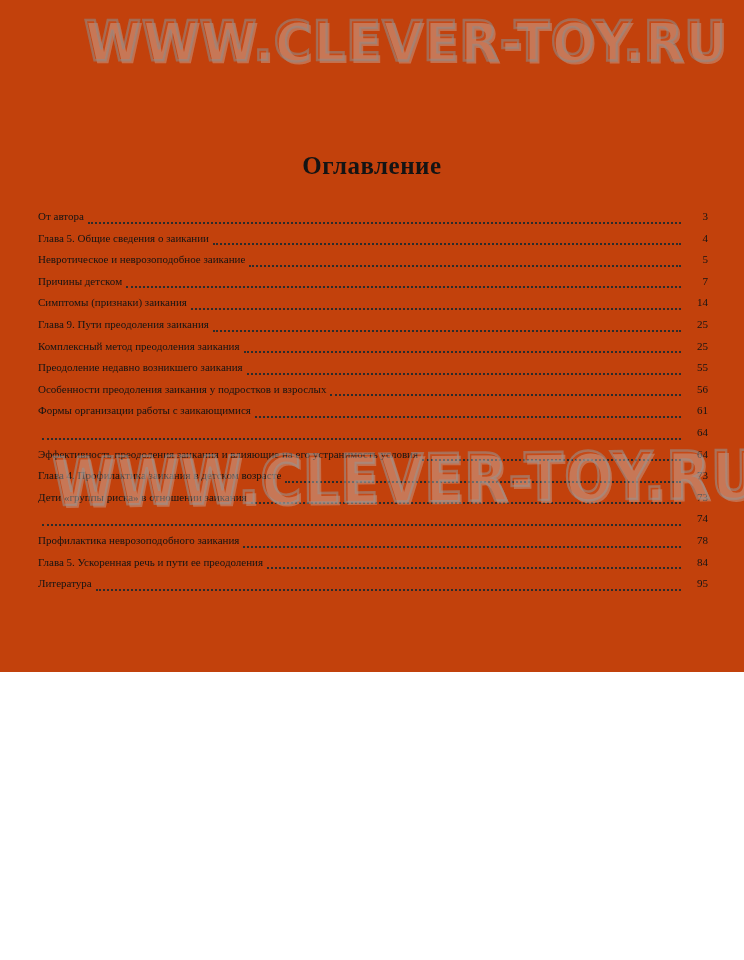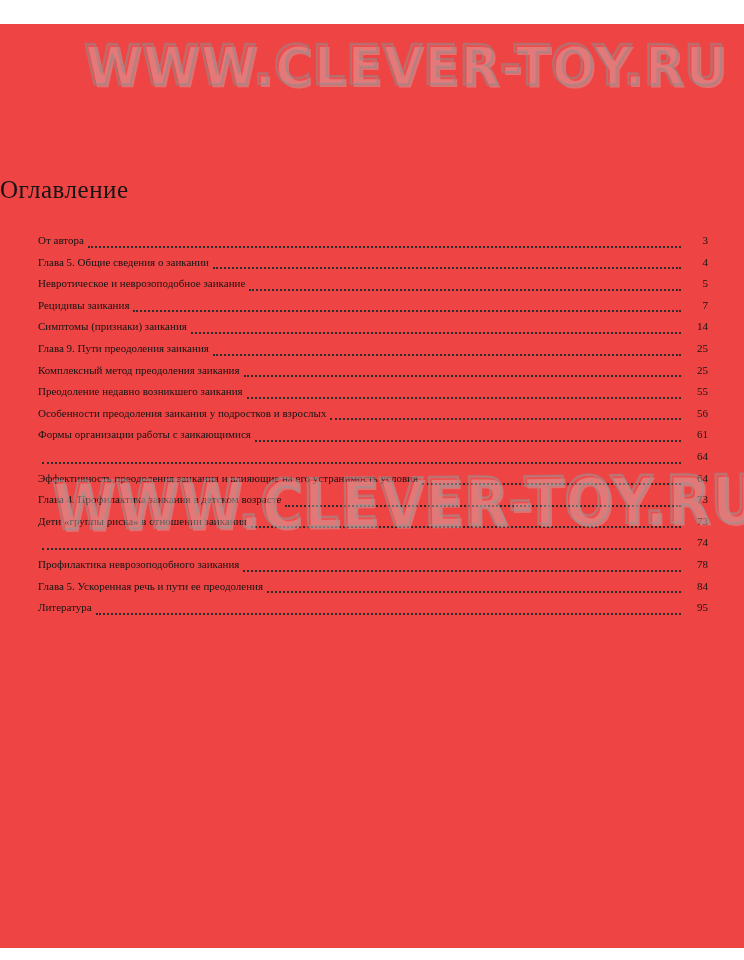--- a/index.html
+++ b/index.html
@@ -1,32 +1,32 @@
 <!DOCTYPE html>
 <html><head>
 <meta charset="utf-8">
 <style>
   html, body { margin: 0; padding: 0; background: #ffffff; }
   .page {
     position: relative;
     width: 744px;
-    height: 924px;
-    background: #ef4444;
+    height: 672px;
+    background: #c2410c;
     overflow: hidden;
     font-family: "Liberation Serif", "DejaVu Serif", serif;
     color: #141414;
-    margin-top: 24px;
   }
   .page-title {
     position: absolute;
     top: 152px;
     left: 0;
     width: 744px;
+    text-align: center;
     font-size: 25px;
-    font-weight: normal;
+    font-weight: bold;
     letter-spacing: 0.5px;
     margin: 0;
   }
   .toc-list {
     position: absolute;
     top: 206px;
     left: 38px;
     right: 36px;
   }
   .toc-row {
@@ -99,21 +99,21 @@
         <span class="toc-label">Глава 5. Общие сведения о заикании</span>
         <span class="toc-dots"></span>
         <span class="toc-page">4</span>
       </div>
       <div class="toc-row">
         <span class="toc-label">Невротическое и неврозоподобное заикание</span>
         <span class="toc-dots"></span>
         <span class="toc-page">5</span>
       </div>
       <div class="toc-row">
-        <span class="toc-label">Рецидивы заикания</span>
+        <span class="toc-label">Причины детском</span>
         <span class="toc-dots"></span>
         <span class="toc-page">7</span>
       </div>
       <div class="toc-row">
         <span class="toc-label">Симптомы (признаки) заикания</span>
         <span class="toc-dots"></span>
         <span class="toc-page">14</span>
       </div>
       <div class="toc-row">
         <span class="toc-label">Глава 9. Пути преодоления заикания</span>

